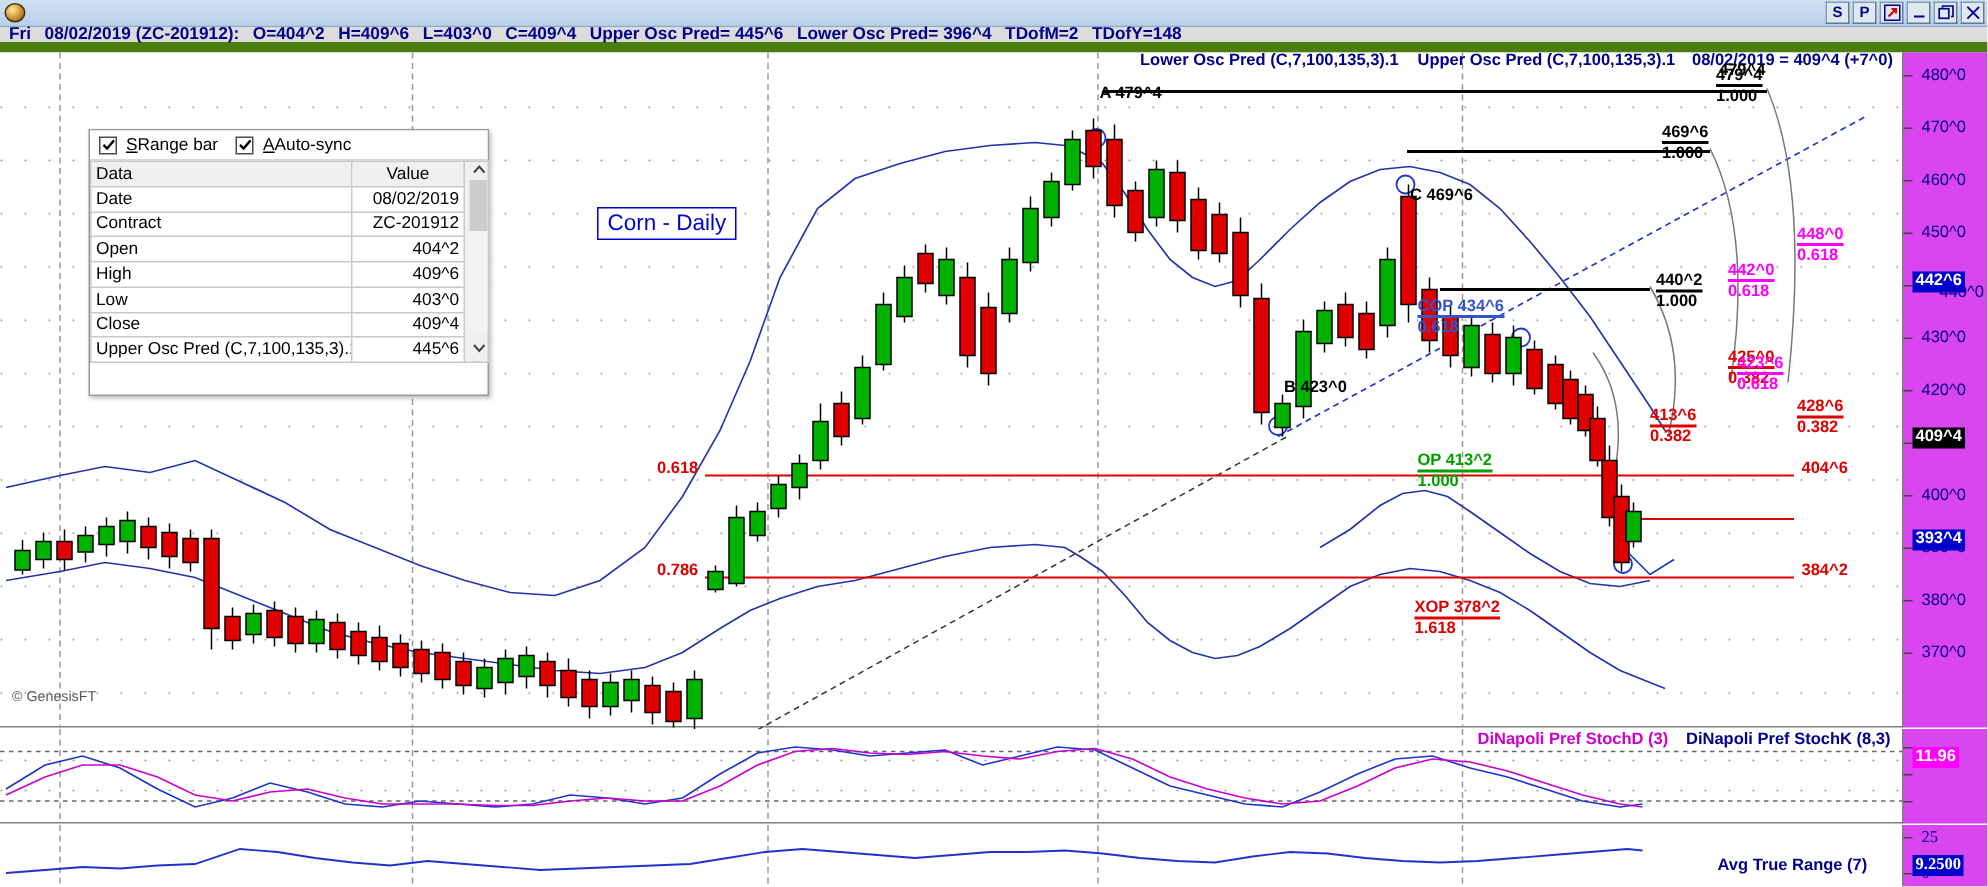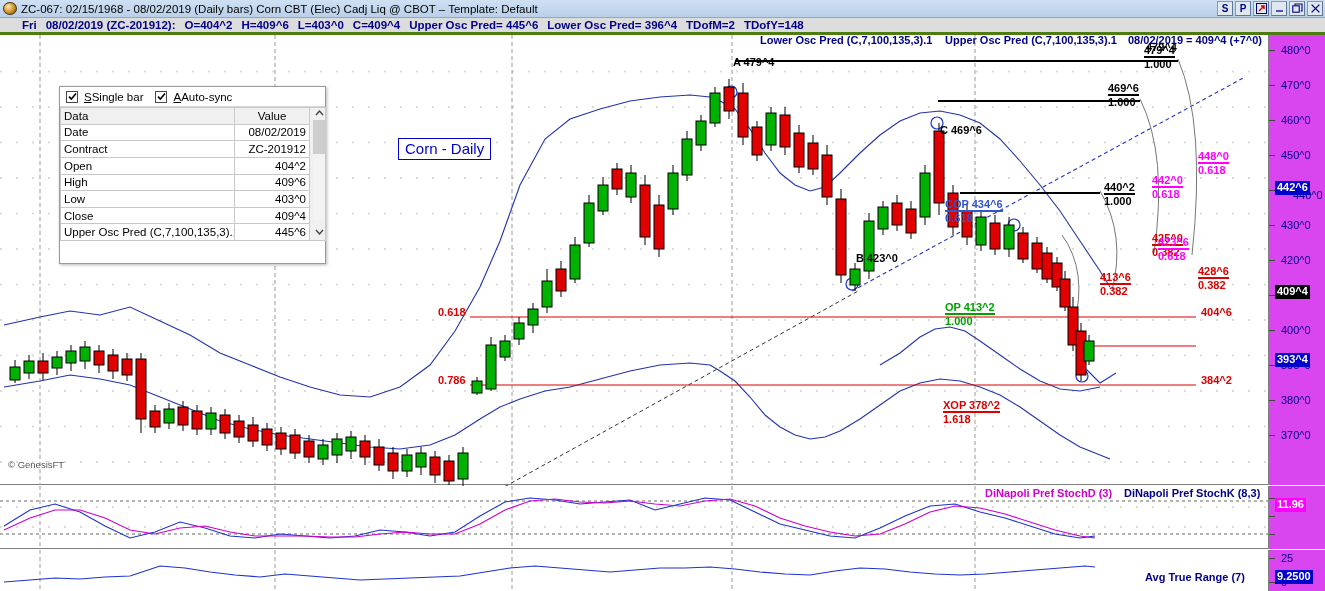--- a/index.html
+++ b/index.html
@@ -33,42 +33,42 @@
     border: 1px solid #7f9db9; border-bottom-color:#5e7a96; border-right-color:#5e7a96;
     font-size: 10px; font-weight: bold; color: #00008b;
     display: flex; align-items: center; justify-content: center;
     line-height: 1; cursor: default;
   }
   .winbtn svg { display: block; }
 
   
   .statusline {
     position: absolute; left: 0; top: 18px; width: 1325px; height: 17px;
-    background: #dcdcdc; border-bottom: 3px solid #4d7c0f;
+    background: #dcdcdc; border-bottom: 7px solid #4d7c0f;
     display: flex; align-items: center;
     font-size: 11.5px; font-weight: bold; color: #00008b;
-    padding-left: 22px; white-space: nowrap; gap: 9px;
+    padding-left: 6px; white-space: nowrap; gap: 9px;
   }
   .statusline .dow { color: #00008b; }
 
   
   .chartwrap { position: absolute; left: 0; top: 35px; width: 1325px; height: 556px; }
   .pane { position: absolute; left: 0; background: #fff; border-bottom: 1px solid #808080; }
   #pricepane { top: 0; width: 1268px; height: 450px; }
   #stochpane { top: 451px; width: 1268px; height: 63px; }
   #atrpane   { top: 515px; width: 1046px; height: 41px; border-bottom: none; }
 
   
   .axis {
     position: absolute; left: 1268px; width: 57px;
     background: #d946ef; border-left: 1px solid #808080;
   }
   #priceaxis { top: 0; height: 450px; }
   #stochaxis { top: 451px; height: 63px; }
-  #atraxis   { top: 515px; height: 41px; }
+  #atraxis   { top: 515px; height: 41px; font-family: Liberation Serif, serif; }
   .axis-lbl {
     position: absolute; left: 12px; font-size: 11px; color: #00008b;
     white-space: nowrap; line-height: 1;
   }
   .axis-badge {
     position: absolute; left: 6px; font-size: 11px; font-weight: bold;
     color: #fff; padding: 1px 2px; line-height: 1.05; white-space: nowrap;
   }
   .badge-blue { background: #0000cd; }
   .badge-black { background: #000; }
@@ -143,21 +143,20 @@
   svg { overflow: visible; }
   .nosel { user-select: none; }
 </style>
 </head>
 <body>
 
 <div id="app" class="nosel">
 
   <div class="titlebar">
     <span class="tb-icon"></span>
-    <span class="tb-title">ZC-067:  02/15/1968 - 08/02/2019  (Daily bars)   Corn CBT (Elec) Cadj Liq @ CBOT  –  Template: Default</span>
     <div class="tb-buttons">
       <div class="winbtn">S</div>
       <div class="winbtn">P</div>
       <div class="winbtn">
         <svg width="11" height="11" viewBox="0 0 11 11">
           <rect x="0.5" y="0.5" width="10" height="10" fill="none" stroke="#00008b" stroke-width="1"></rect>
           <path d="M3 8 L8 3 M5 3 L8 3 L8 6" stroke="#d00" stroke-width="1.4" fill="none"></path>
         </svg>
       </div>
       <div class="winbtn">
@@ -571,21 +570,21 @@
   </div>
 
   <div class="datawin">
 
     <div class="dw-opts">
       <span class="chk">
         <svg width="9" height="9" viewBox="0 0 9 9">
             <path d="M1 4.6 L3.4 7 L8 1.6" fill="none" stroke="#000" stroke-width="1.6"></path>
           </svg>
       </span>
-      <span class="opt-label"><u>S</u><span>Single bar</span></span>
+      <span class="opt-label"><u>S</u><span>Range bar</span></span>
       <span class="chk" style="margin-left:6px;">
         <svg width="9" height="9" viewBox="0 0 9 9">
             <path d="M1 4.6 L3.4 7 L8 1.6" fill="none" stroke="#000" stroke-width="1.6"></path>
           </svg>
       </span>
       <span class="opt-label"><u>A</u><span>Auto-sync</span></span>
     </div>
 
     <table class="dw-table">
       <colgroup>

